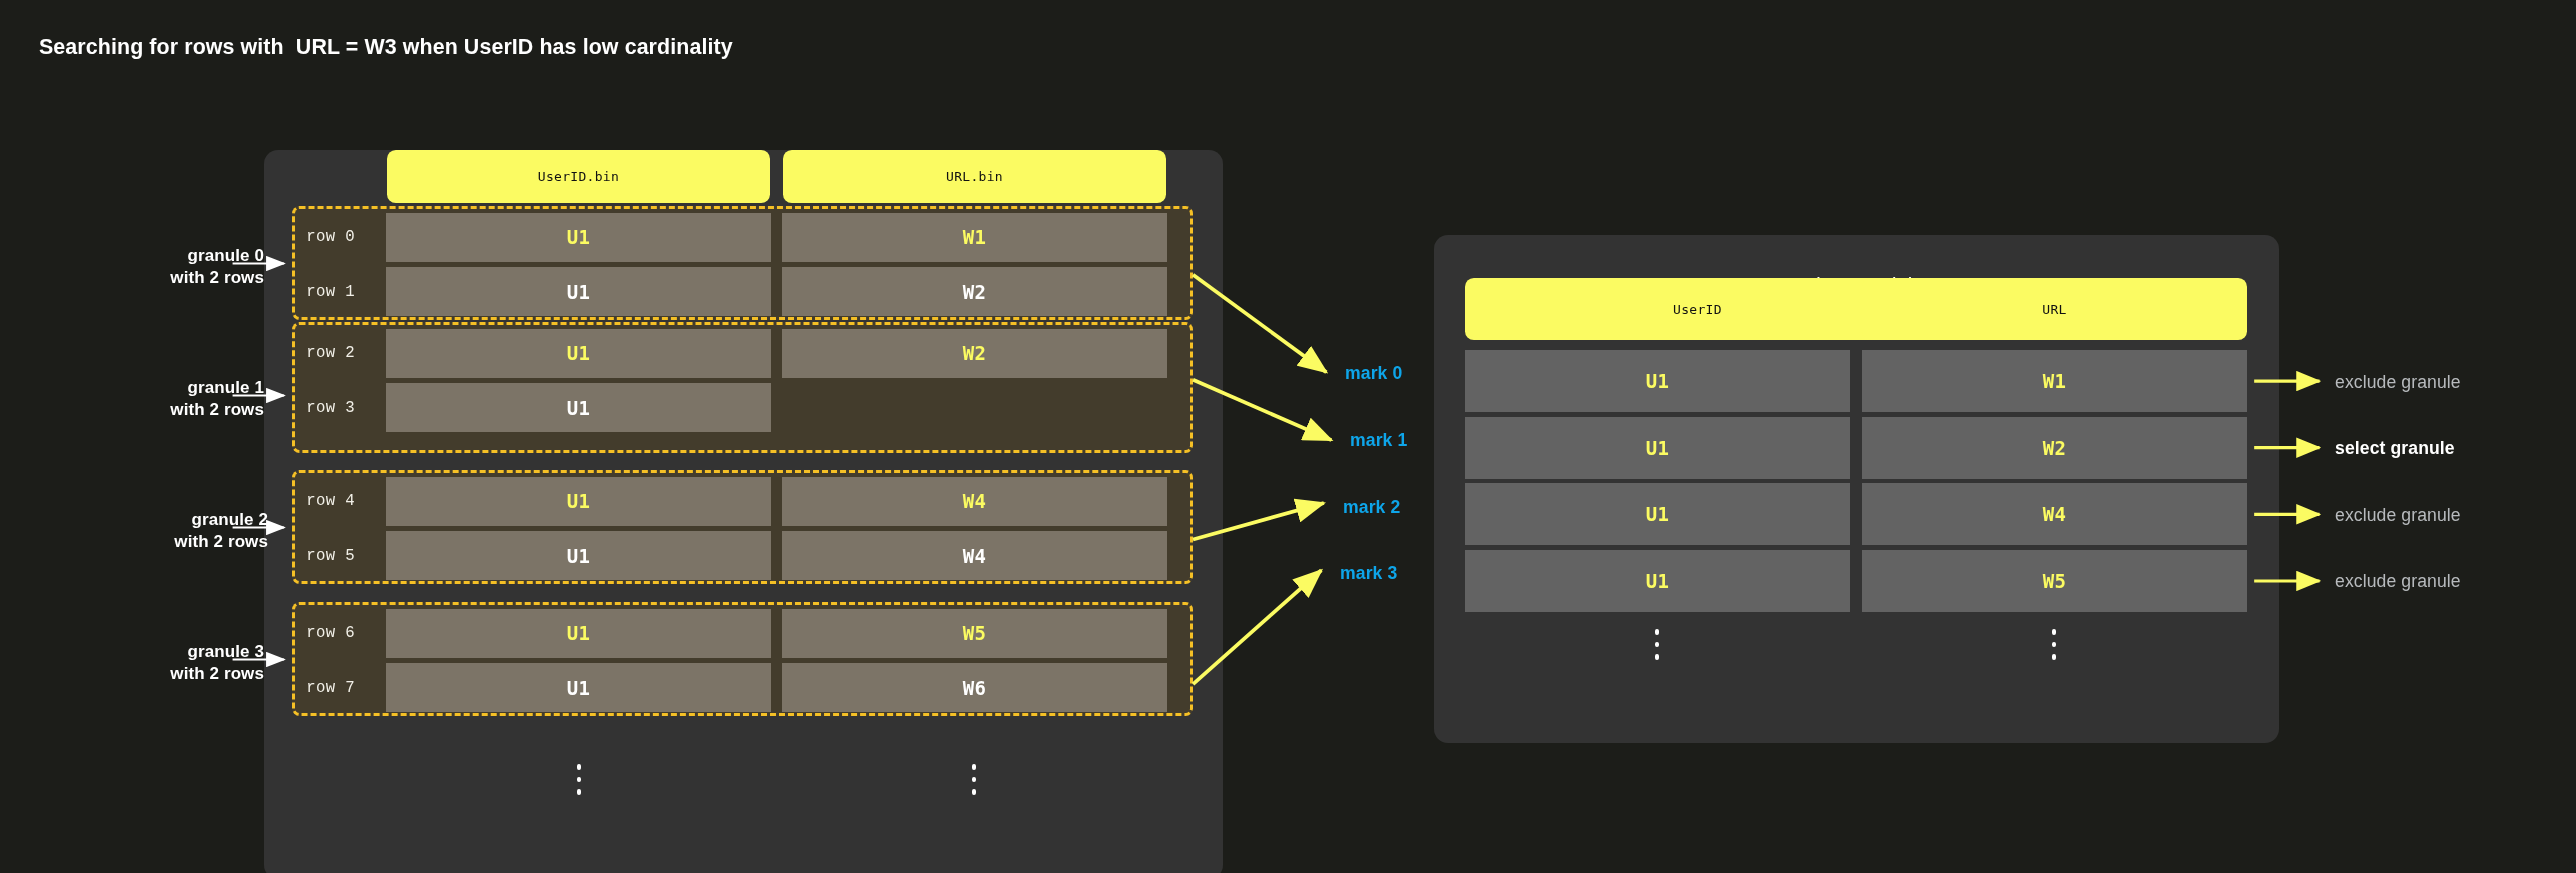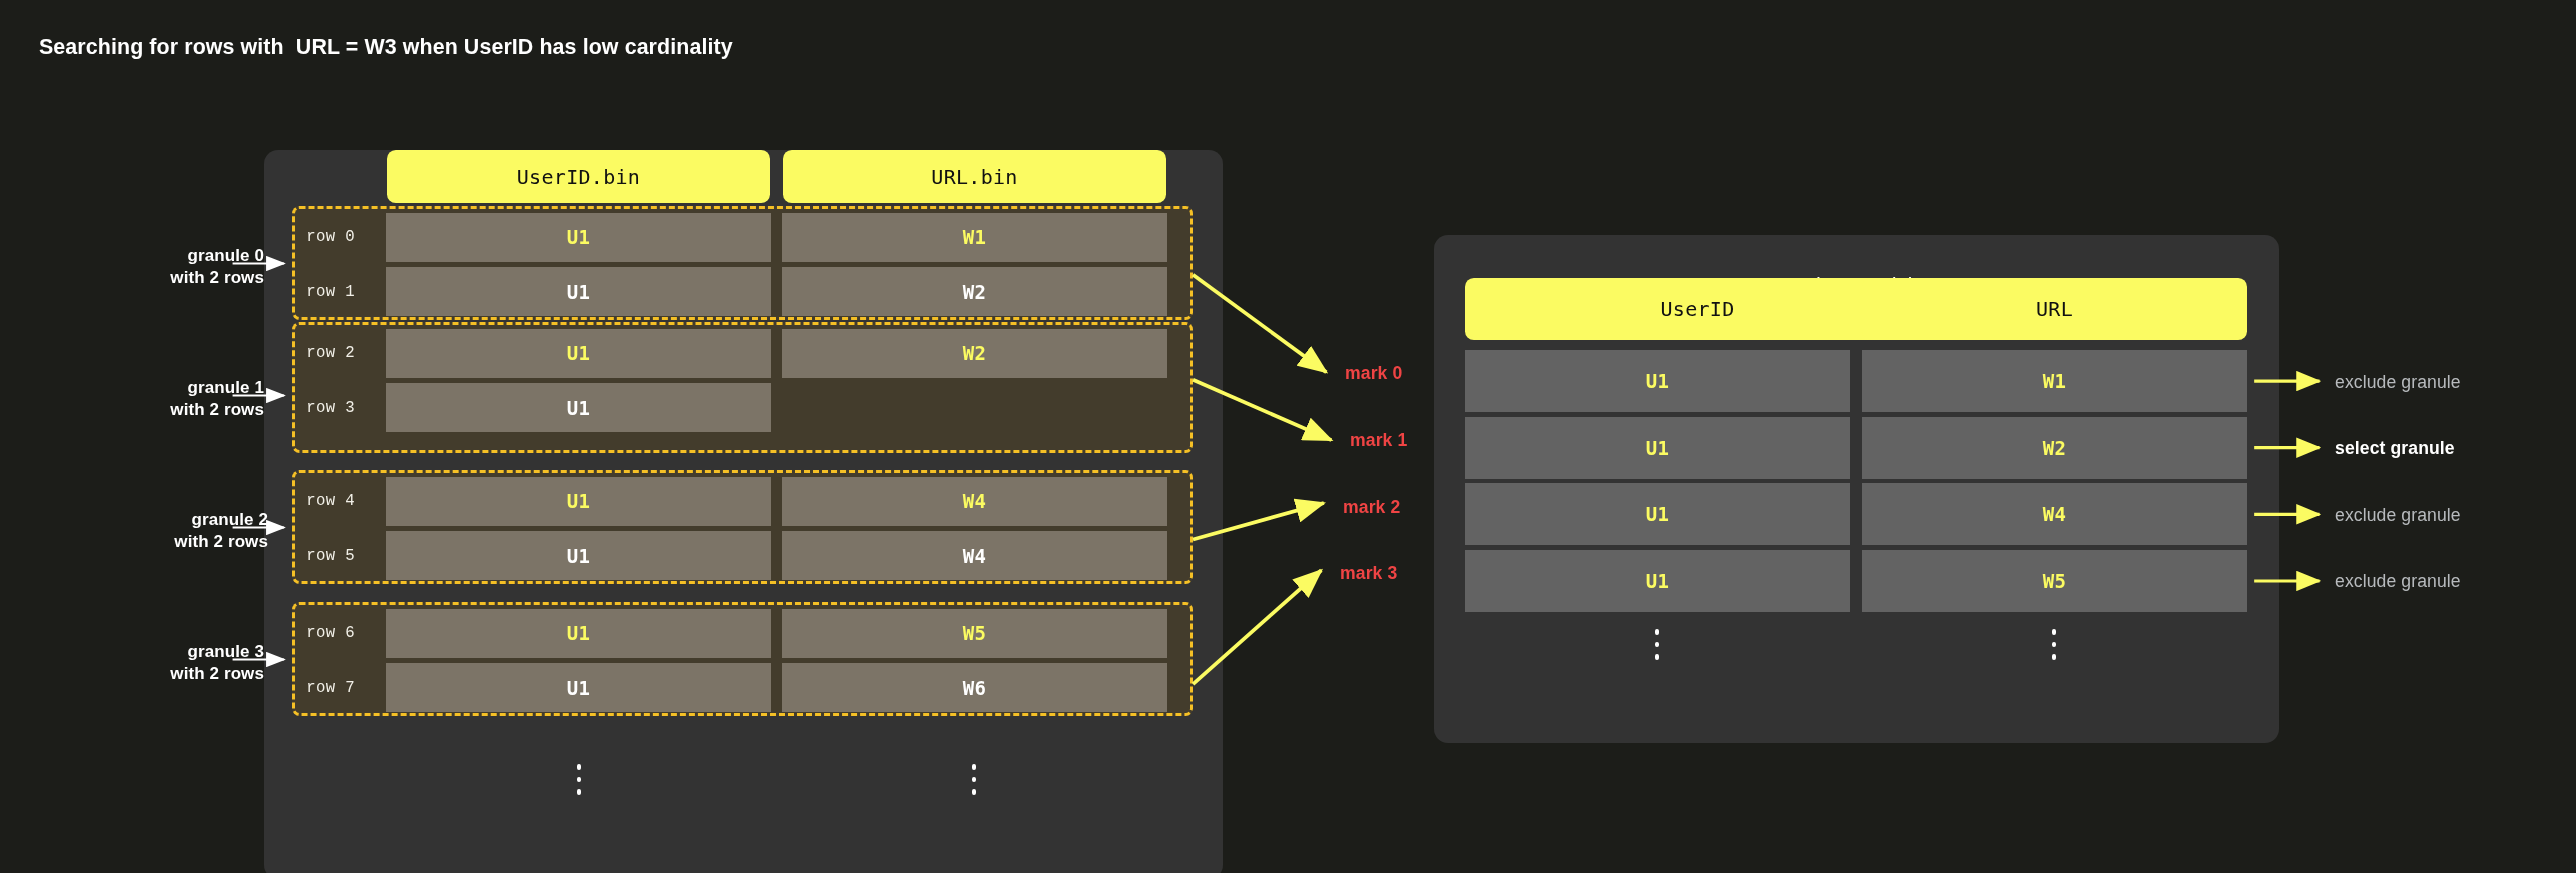--- a/index.html
+++ b/index.html
@@ -56,21 +56,21 @@
     letter-spacing: 0.6px;
   }
 
   
   .colhead {
     position: absolute;
     background: #fbfb62;
     border-radius: 8.8px;
     color: #111111;
     font-family: "DejaVu Sans Mono", "Liberation Mono", monospace;
-    font-size: 20px;
+    font-size: 13px;
     display: flex;
     align-items: center;
     justify-content: center;
     letter-spacing: 0.3px;
   }
   
   #head-userid-bin { left: 387px;  top: 150px; width: 383px; height: 53px; }
   #head-url-bin    { left: 783px; top: 150px; width: 383px; height: 53px; }
   
   #head-userid { left: 1465px; top: 278px; width: 465px; height: 62px; }
@@ -185,21 +185,21 @@
     letter-spacing: 0.1px;
   }
   #cap-0 { left: 75px; top: 245px; }
   #cap-1 { left: 75px; top: 377px; }
   #cap-2 { left: 79px; top: 509px; }
   #cap-3 { left: 75px; top: 641px; }
 
   
   .mark-label {
     position: absolute;
-    color: #ef4444;
+    color: #0ea5e9;
     font-size: 17.6px;
     font-weight: bold;
     letter-spacing: 0.1px;
     white-space: nowrap;
   }
   #mark-0 { left: 1345px; top: 363px; }
   #mark-1 { left: 1350px; top: 430px; }
   #mark-2 { left: 1343px; top: 497px; }
   #mark-3 { left: 1340px; top: 563px; }
 

